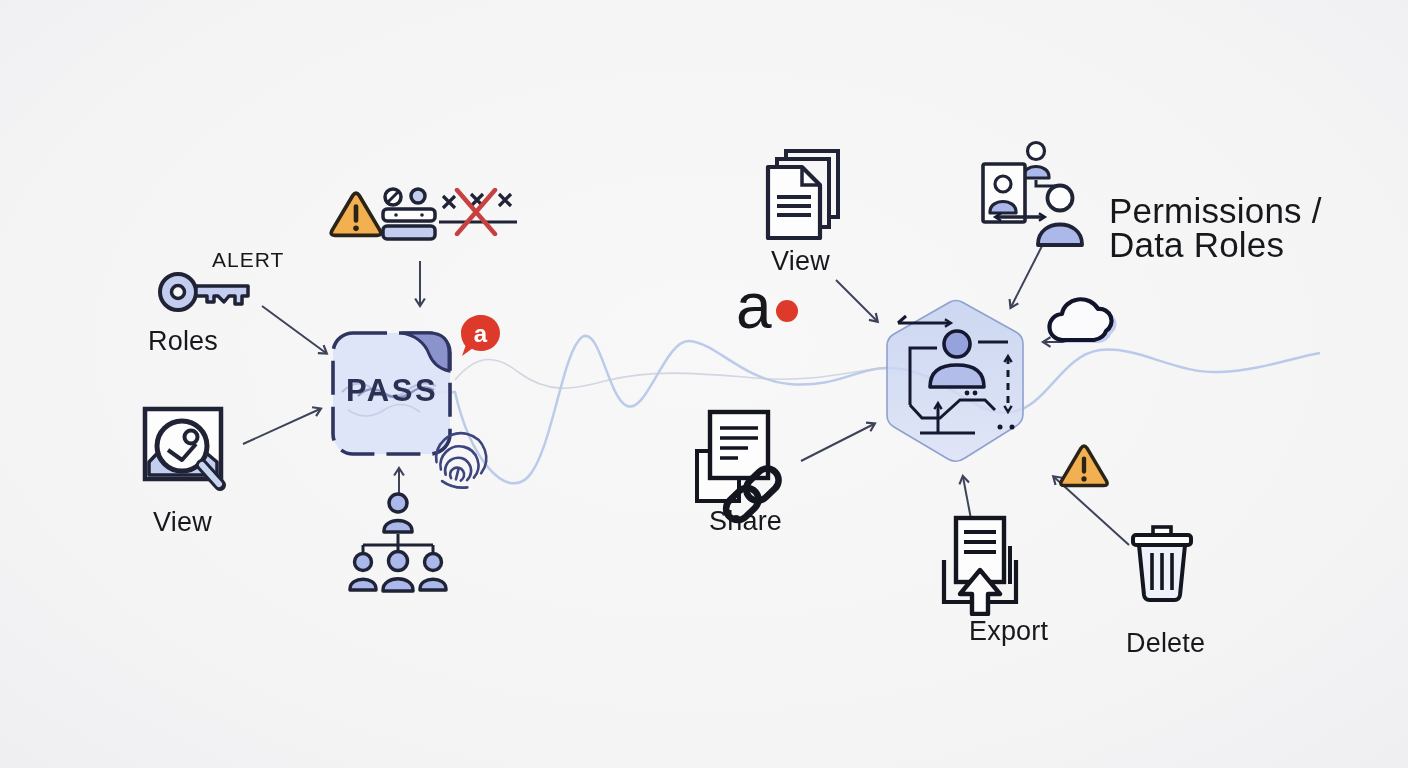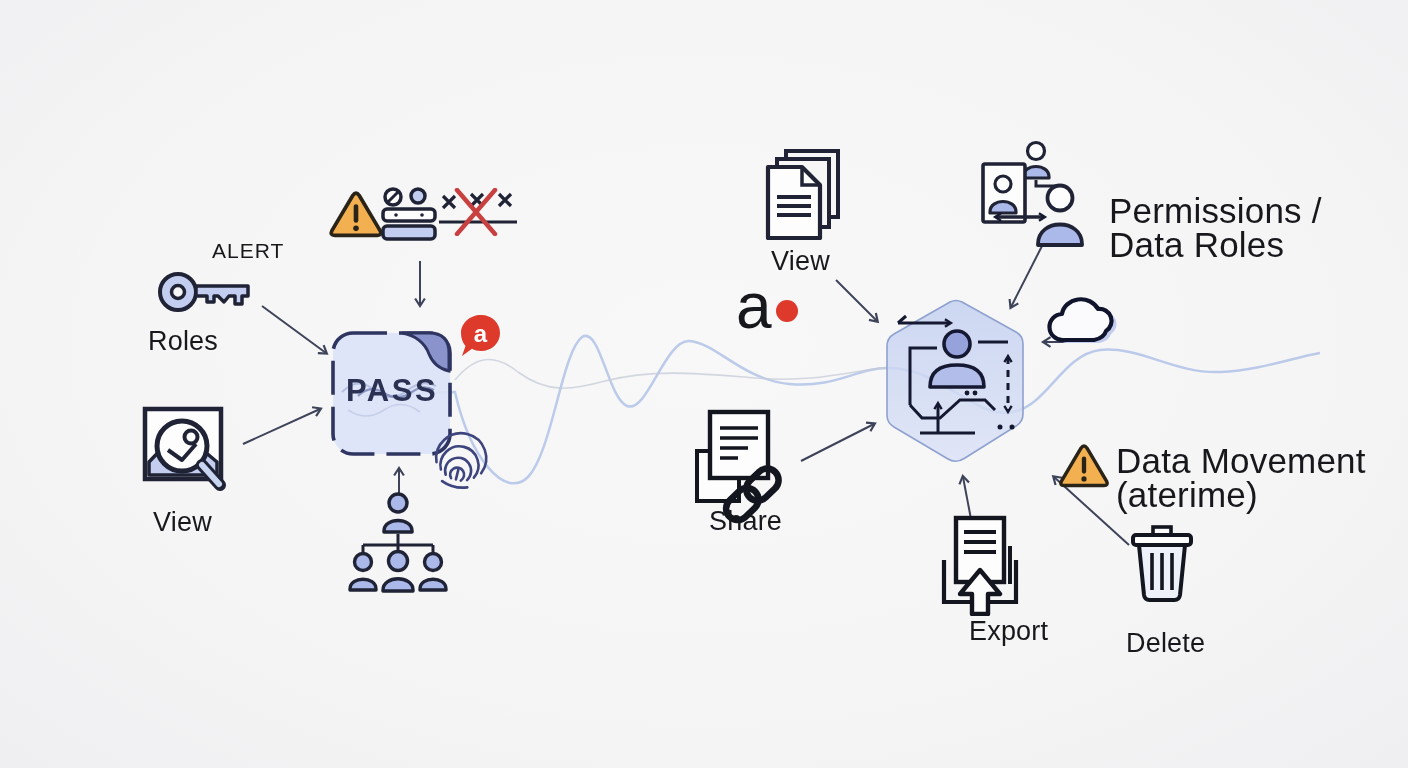--- a/index.html
+++ b/index.html
@@ -122,21 +122,21 @@
     <path d="M42 41 c0 -14 28 -14 28 0 v1 h-28 z" fill="#aab8ea" stroke="#1f2335" stroke-width="3.5" stroke-linejoin="round"></path>
     <path d="M56 44 V55 M21 55 H91 M21 55 V63 M56 55 V63 M91 55 V63" stroke="#1f2335" stroke-width="3" fill="none"></path>
     <circle cx="21" cy="72" r="8.5" fill="#aab8ea" stroke="#1f2335" stroke-width="3.4"></circle>
     <path d="M8 99 c0 -13 26 -13 26 0 v1 h-26 z" fill="#aab8ea" stroke="#1f2335" stroke-width="3.4" stroke-linejoin="round"></path>
     <circle cx="56" cy="71" r="9.5" fill="#aab8ea" stroke="#1f2335" stroke-width="3.4"></circle>
     <path d="M41 100 c0 -15 30 -15 30 0 v1 h-30 z" fill="#aab8ea" stroke="#1f2335" stroke-width="3.4" stroke-linejoin="round"></path>
     <circle cx="91" cy="72" r="8.5" fill="#aab8ea" stroke="#1f2335" stroke-width="3.4"></circle>
     <path d="M78 99 c0 -13 26 -13 26 0 v1 h-26 z" fill="#aab8ea" stroke="#1f2335" stroke-width="3.4" stroke-linejoin="round"></path>
   </svg>
 
-  <div class="label alert" style="left:212px;top:239px;">ALERT</div>
+  <div class="label alert" style="left:212px;top:248px;">ALERT</div>
   <div class="label lab27" style="left:148px;top:326px;">Roles</div>
   <div class="label lab27" style="left:153px;top:507px;">View</div>
 
   <div class="label big-a" style="left:736px;top:274px;">a</div>
   <div class="abs" style="left:776px;top:300px;width:22px;height:22px;border-radius:50%;background:#dd3a2c;"></div>
 
   <svg class="abs" style="left:762px;top:148px;" width="80" height="92" viewBox="0 0 80 92">
     <rect x="24" y="3" width="52" height="66" fill="#f6f6f7" stroke="#1f2335" stroke-width="4"></rect>
     <rect x="15" y="11" width="52" height="68" fill="#f6f6f7" stroke="#1f2335" stroke-width="4"></rect>
     <path d="M6 19 H40 L58 37 V90 H6 Z" fill="#fdfdfe" stroke="#1f2335" stroke-width="4.2" stroke-linejoin="round"></path>
@@ -217,21 +217,17 @@
     <rect x="5" y="11" width="58" height="10" rx="3" fill="#fdfdfe" stroke="#14161f" stroke-width="4"></rect>
     <path d="M11 21 L16 71 q0.8 5 5.5 5 h25 q4.7 0 5.5 -5 L57 21 Z" fill="#eef0fa" stroke="#14161f" stroke-width="4" stroke-linejoin="round"></path>
     <path d="M24 29 V66 M34 29 V66 M44 29 V66" stroke="#14161f" stroke-width="3.6"></path>
   </svg>
 
   <div class="label lab27" style="left:771px;top:246px;">View</div>
   <div class="label lab26" style="left:1109px;top:194px;">
     <div>Permissions /</div>
     <div>Data Roles</div>
   </div>
-  <div class="label lab26" style="left:1116px;top:444px;">
-    <div>Data Movement</div>
-    <div>(aterime)</div>
-  </div>
   <div class="label lab27" style="left:709px;top:506px;">Share</div>
   <div class="label lab27" style="left:942px;top:616px;margin-left:27px;">Export</div>
   <div class="label lab27" style="left:1126px;top:628px;">Delete</div>
 
 </div>
 
 </body></html>

